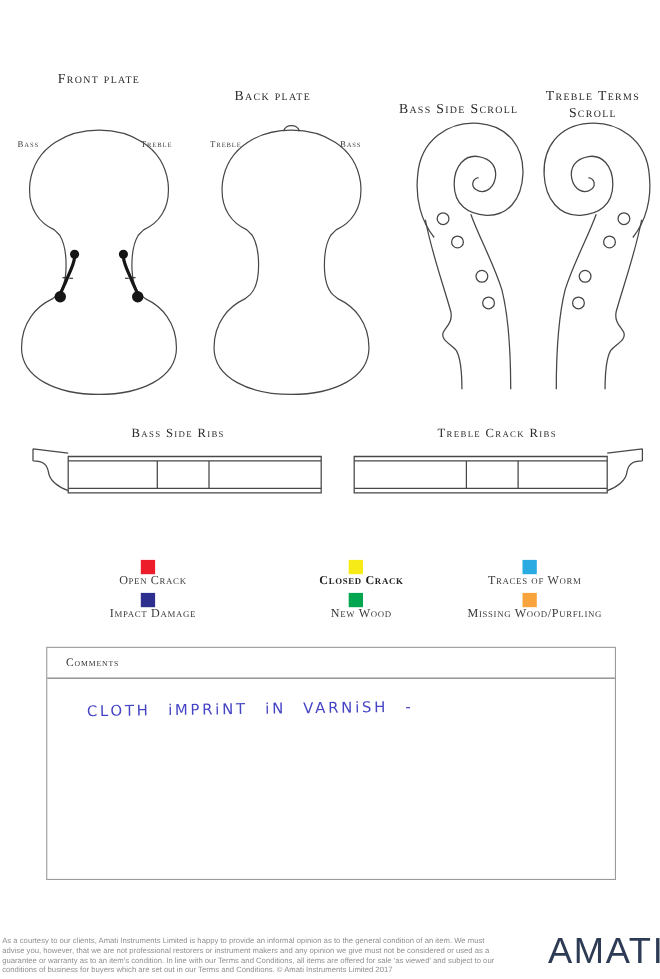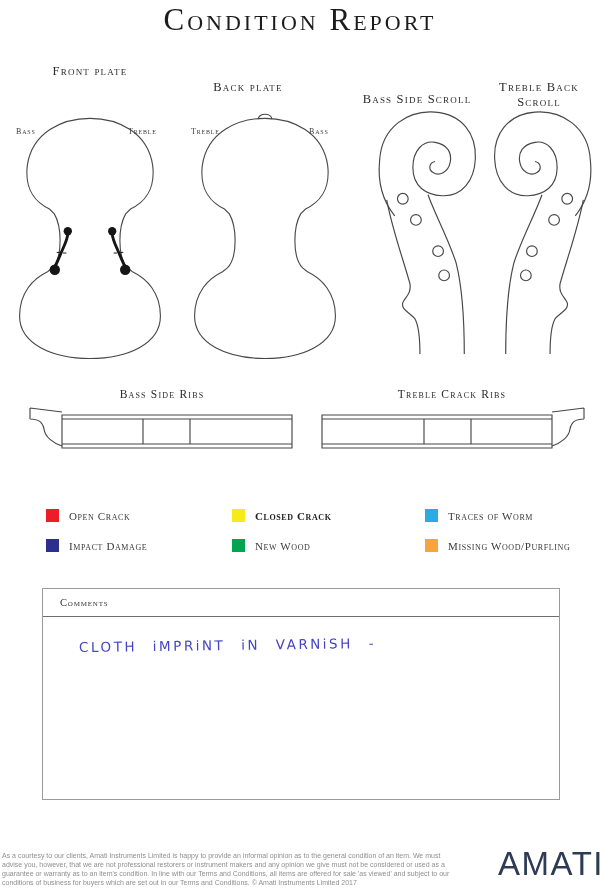--- a/index.html
+++ b/index.html
@@ -21,21 +21,21 @@
   .sidelabel{position:absolute;font-variant:small-caps;font-size:8px;letter-spacing:0.8px;color:#3c3c3c;}
 
   svg{position:absolute;}
   .outline{fill:none;stroke:#474747;stroke-width:1.15;}
   .fhole{fill:#161616;stroke:none;}
   .fstem{fill:none;stroke:#161616;stroke-width:3;stroke-linecap:round;}
   .nick{fill:none;stroke:#161616;stroke-width:1;}
 
   .legend{position:absolute;top:509px;left:46px;display:grid;
           grid-template-columns:186px 193px 1fr;row-gap:17px;grid-auto-flow:row;}
-  .legend-item{display:flex;align-items:center;height:13px;}
+  .legend-item{display:flex;align-items:center;height:13px;flex-direction:column;}
   .swatch{width:13px;height:13px;margin-right:10px;flex:0 0 13px;}
   .legend-label{font-variant:small-caps;font-size:11px;letter-spacing:0.6px;color:#3a3a3a;white-space:nowrap;}
   .legend-item.emph .legend-label{font-weight:bold;color:#222;text-align:right;}
 
   .comments-box{position:absolute;left:42px;top:588px;width:516px;height:210px;
                 border:1.5px solid #9b9b9b;background:#fff;}
   .comments-header{height:27px;border-bottom:1px solid #6e6e6e;display:flex;align-items:center;}
   .comments-title{font-variant:small-caps;font-size:10.5px;letter-spacing:0.8px;color:#333;margin-left:17px;}
   .handwriting{display:inline-block;margin:20px 0 0 36px;
                font-family:"DejaVu Sans", sans-serif;font-size:13.5px;letter-spacing:2.5px;word-spacing:9px;
@@ -46,26 +46,25 @@
                color:#8f8f8f;text-align:left;}
   .logo{position:absolute;top:845px;right:-4px;
         font-family:"Liberation Sans", sans-serif;font-size:33px;letter-spacing:1.5px;
         color:#2d3b55;font-weight:400;}
 </style>
 </head>
 <body>
 
 <div id="page">
 
-  <div class="title">Condition Report</div>
 
   <div class="seclabel lbl-front">Front plate</div>
   <div class="seclabel lbl-back">Back plate</div>
   <div class="seclabel lbl-bscroll">Bass Side Scroll</div>
-  <div class="seclabel lbl-tscroll">Treble Back Scroll</div>
+  <div class="seclabel lbl-tscroll">Treble Terms Scroll</div>
   <div class="seclabel lbl-bribs">Bass Side Ribs</div>
   <div class="seclabel lbl-tribs">Treble Crack Ribs</div>
 
   <span class="sidelabel" style="top:127px;left:16px;">Bass</span>
   <span class="sidelabel" style="top:127px;left:128px;">Treble</span>
   <span class="sidelabel" style="top:127px;left:191px;">Treble</span>
   <span class="sidelabel" style="top:127px;left:309px;">Bass</span>
 
   <svg style="left:8px;top:106px;" width="164" height="262" viewBox="0 0 170 260">
     <path class="outline" d="M85,7 C113,7 145,21 150,56 C153,82 140,95 127,101 L122,106 C119,111 116,121 116,134 C116,147 119,157 124,162 L129,166 C144,173 158,188 158,212 C158,241 124,256 85,256 C46,256 12,241 12,212 C12,188 26,173 41,166 L46,162 C51,157 54,147 54,134 C54,121 51,111 48,106 L43,101 C30,95 17,82 20,56 C25,21 57,7 85,7 Z"></path>

